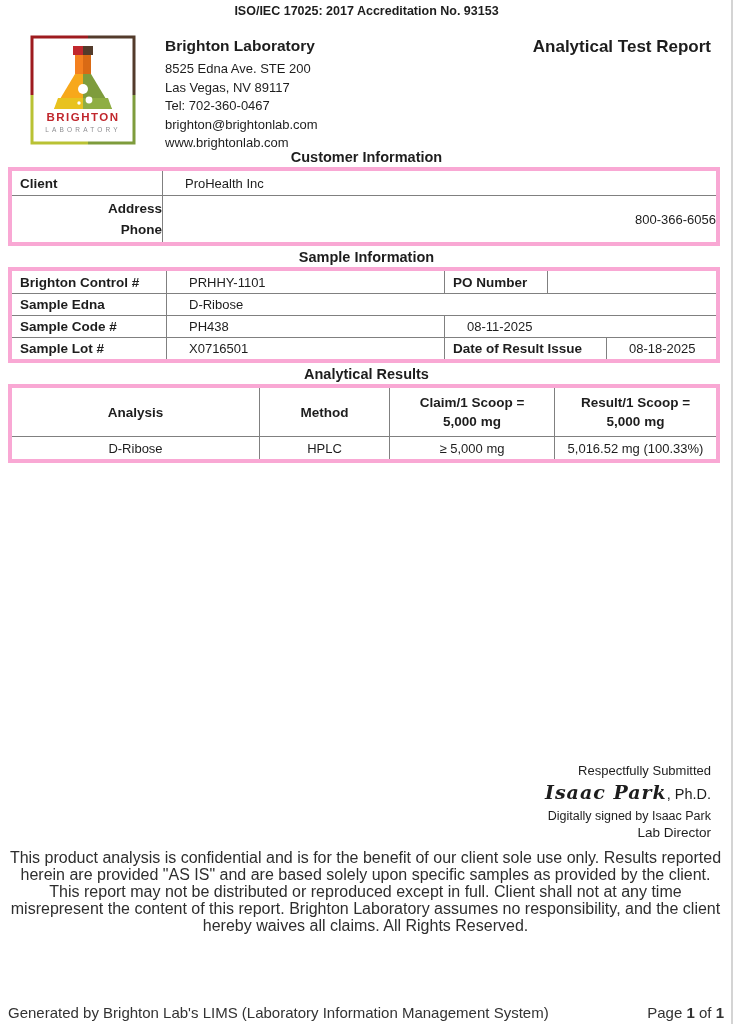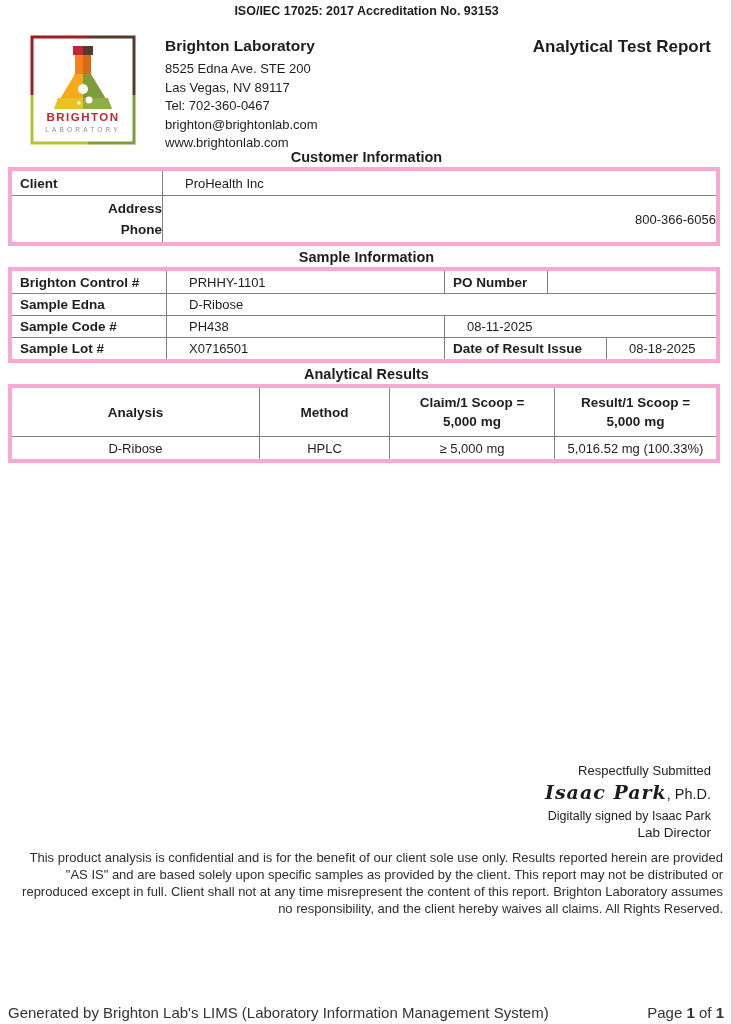--- a/index.html
+++ b/index.html
@@ -97,23 +97,23 @@
     font-family:"DejaVu Serif", serif;
     font-style:italic; font-weight:bold;
     font-size:19px; letter-spacing:1px;
   }
   .sig-cred { font-size:14.5px; }
   .sig-line3 { margin-top:6px; font-size:12.5px; }
   .sig-line4 { margin-top:2px; font-size:13.5px; }
 
   .disclaimer {
     position:absolute; left:8px; right:10px; top:849px;
-    font-size:13px; line-height:17px;
+    font-size:16px; line-height:17px;
     color:#2e2e2e;
-    text-align:right;
+    text-align:center;
   }
 
   .footer {
     position:absolute; left:8px; right:9px; bottom:3px;
     display:flex; justify-content:space-between;
     font-size:15px; color:#333333;
   }
   .page-num b { font-weight:bold; }
 
   

